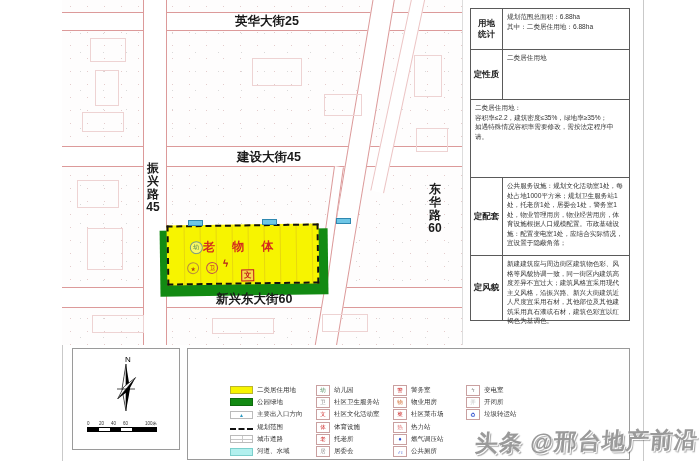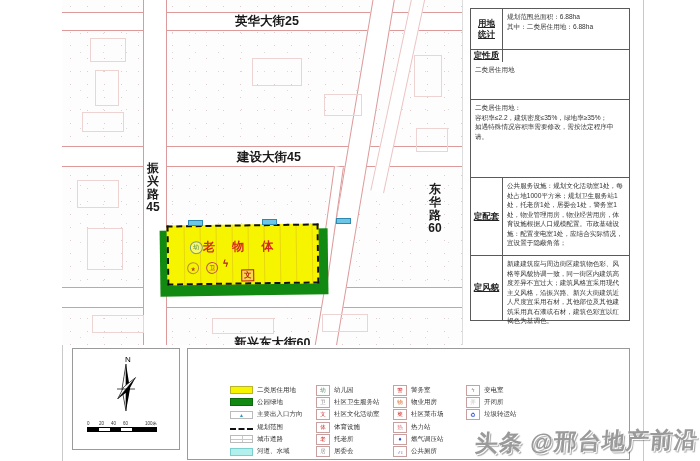--- a/index.html
+++ b/index.html
@@ -33,24 +33,24 @@
   .mk-health{width:10px;height:10px;border-radius:50%;border:1px solid #c05050;font-size:6px;color:#c02020;}
   .mk-bolt{font-size:10px;font-weight:bold;color:#b02020;}
   .mk-culture{width:11px;height:10px;border:1px solid #c01818;font-size:7.5px;font-weight:bold;color:#c01818;background:#f7d94a;}
   
   .ptable{position:absolute;left:470px;top:8px;width:160px;border:1px solid #5a5a5a;background:#fff;box-sizing:border-box;}
   .prow{display:flex;border-top:1px solid #5a5a5a;box-sizing:border-box;}
   .prow:first-child{border-top:none;}
   .phead{justify-content:center;align-items:center;height:14px;font-size:9px;font-weight:bold;letter-spacing:2px;}
   .plabel{width:32px;border-right:1px solid #5a5a5a;display:flex;align-items:center;justify-content:center;
           font-size:8.5px;font-weight:bold;color:#222;box-sizing:border-box;text-align:center;}
-  .plabel span{display:inline-block;text-decoration:underline;}
+  .plabel span{display:inline-block;}
   .lbl-narrow span{width:19px;line-height:1.3;}
   .pbody{flex:1;padding:3px 4px;font-size:6.6px;line-height:1.45;color:#333;white-space:pre-wrap;box-sizing:border-box;}
-  .rh1{height:40px;} .rh2{height:50px;flex-direction:column;} .rh3{height:78px;} .rh4{height:78px;} .rh5{height:65px;}
+  .rh1{height:40px;} .rh2{height:50px;} .rh3{height:78px;} .rh4{height:78px;} .rh5{height:65px;}
   
   .northbox{position:absolute;left:72px;top:348px;width:106px;height:100px;border:1px solid #9a9a9a;background:#fff;}
   .northbox svg{position:absolute;left:28px;top:4px;}
   .scalebar{position:absolute;left:14px;top:72px;width:78px;}
   .scale-labels{display:flex;font-size:4.5px;color:#333;height:6px;}
   .scale-labels span{display:inline-block;}
   .sl0{width:12px;} .sl1{width:12px;} .sl2{width:12px;} .sl3{width:22px;} .sl4{width:20px;}
   .scale-segs{display:flex;border:1px solid #000;height:3px;width:68px;}
   .scale-segs i{display:block;height:100%;}
   .sg-b{background:#000;} .sg-w{background:#fff;}
@@ -119,21 +119,21 @@
       <div class="mk mk-bolt" style="left:66px;top:41px;">ϟ</div>
       <div class="mk mk-culture" style="left:84px;top:53px;">文</div>
     </div>
 
     <div class="entrance" style="left:126px;top:220px;"></div>
     <div class="entrance" style="left:200px;top:219px;"></div>
     <div class="entrance" style="left:274px;top:218px;"></div>
 
     <div class="street-label" style="left:173px;top:13px;">英华大街25</div>
     <div class="street-label" style="left:175px;top:149px;">建设大街45</div>
-    <div class="street-label" style="left:172px;top:291px;margin-top:44px;">新兴东大街60</div>
+    <div class="street-label" style="left:154px;top:291px;">新兴东大街60</div>
     <div class="street-vert" style="left:84px;top:162px;">振兴路45</div>
     <div class="street-vert" style="left:366px;top:183px;">东华路60</div>
   </div>
 
   <div class="ptable">
     <div class="prow rh1">
       <div class="plabel lbl-narrow">
           <span>用地统计</span>
         </div>
       <div class="pbody">规划范围总面积：6.88ha

